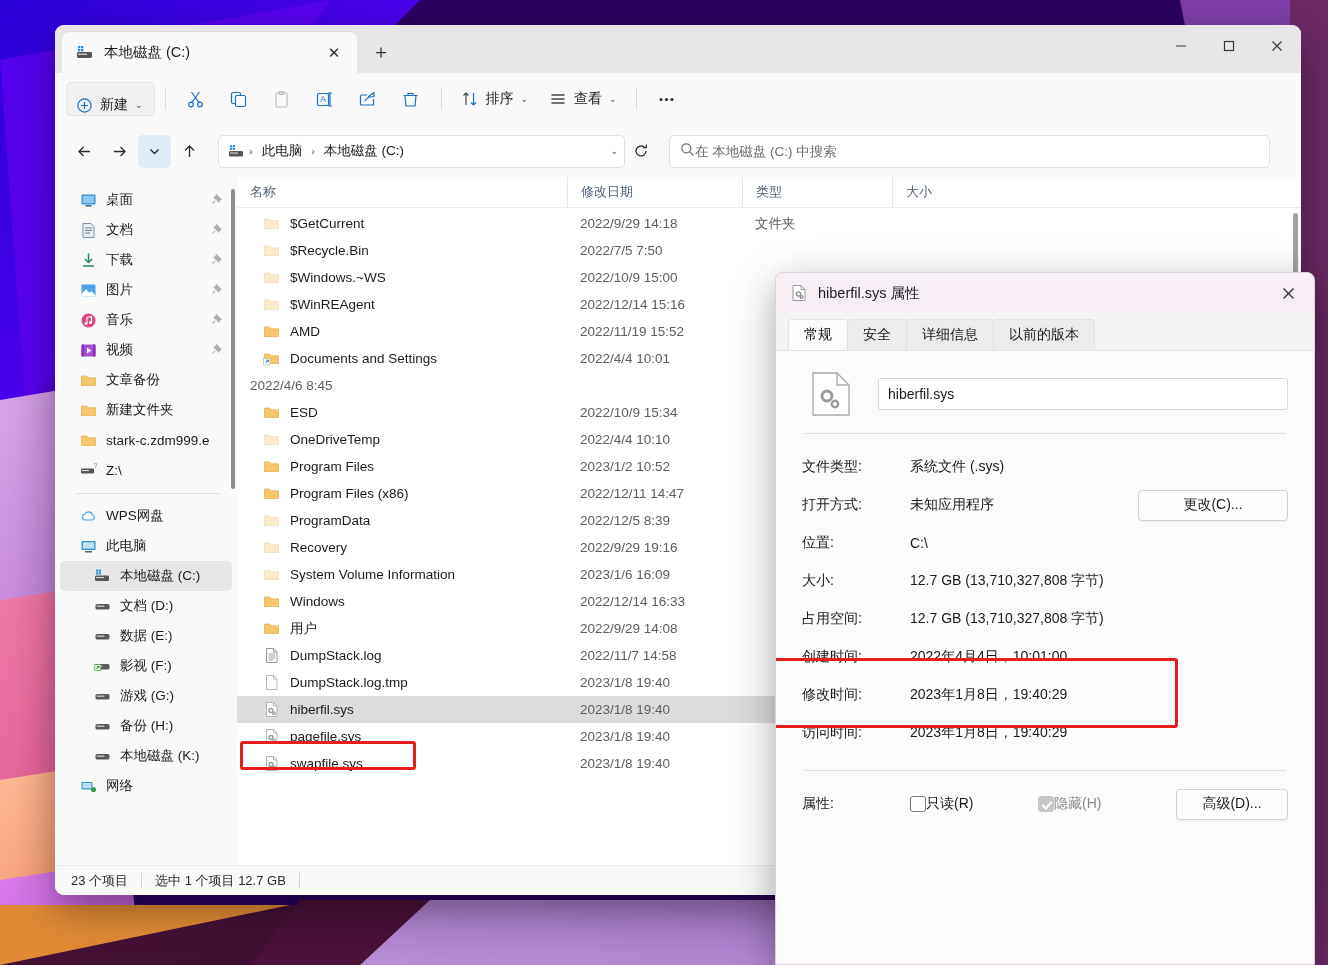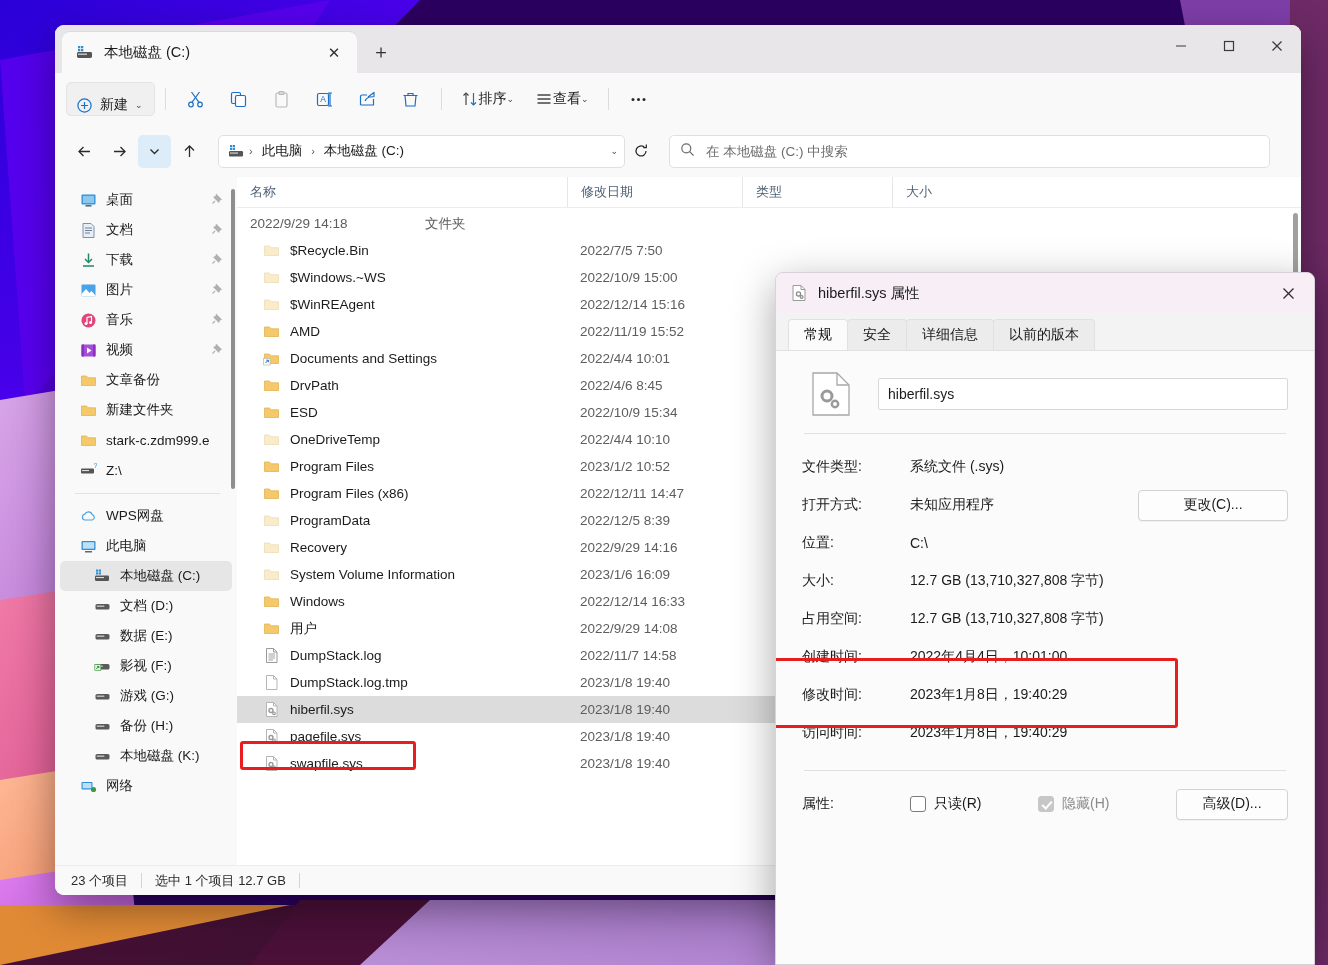--- a/index.html
+++ b/index.html
@@ -67,21 +67,21 @@
     height: 34px; display: flex; align-items: center; gap: 7px;
     padding: 12px 11px 0 9px; border-radius: 5px; background: #f0f0f0;
     border: 1px solid #e3e3e3; font-size: 14px; color: #1b1b1b;
   }
   .tb-btn {
     width: 40px; height: 36px; border-radius: 5px; display: flex;
     align-items: center; justify-content: center; color: #2a2a2a;
   }
   .tb-text {
     height: 36px; border-radius: 5px; display: flex; align-items: center;
-    gap: 0; padding: 0 9px; font-size: 14px; color: #1b1b1b; text-align: center;
+    gap: 7px; padding: 0 9px; font-size: 14px; color: #1b1b1b; text-align: center;
   }
   .tb-sep { width: 1px; height: 22px; background: #dcdcdc; margin: 0 7px; }
   .chev { font-size: 9px; color: #4a4a4a; }
 
   
   .addressrow {
     height: 52px; background: #f9f9f9; display: flex; align-items: center;
     padding: 0 13px; gap: 2px; flex: none;
   }
   .nav-btn {
@@ -95,21 +95,21 @@
     display: flex; align-items: center; padding: 0 6px 0 9px; gap: 4px;
   }
   .crumb { font-size: 13.5px; color: #1b1b1b; padding: 3px 5px; border-radius: 3px; }
   .crumb-sep { font-size: 11px; color: #555; }
   .addr-spacer { flex: 1; }
   .addr-ico { width: 17px; height: 17px; flex: none; }
   .refresh { width: 28px; height: 27px; display:flex; align-items:center; justify-content:center; color:#2b2b2b; border-radius:4px; }
   .searchbox {
     flex: 1; height: 33px; margin-left: 12px; margin-right: 18px;
     background: #fff; border: 1px solid #e0e0e0; border-radius: 5px;
-    display: flex; align-items: center; padding: 0 10px; gap: 11px;
+    display: flex; align-items: center; padding: 0 10px; 
   }
   .searchbox input {
     border: 0; outline: 0; font-size: 13.5px; color: #6a6a6a;
     background: transparent; width: 100%;
     font-family: "Liberation Sans", "DejaVu Sans", sans-serif;
   }
   .searchbox input::placeholder { color: #6e6e6e; }
 
   
   .content { flex: 1; display: flex; background: #fff; overflow: hidden; }
@@ -223,21 +223,21 @@
   }
   .hr { height: 1px; background: #e0e0e0; margin: 12px 2px 14px 2px; }
   .frow { display: flex; align-items: center; min-height: 38px; font-size: 14px; }
   .flabel { width: 108px; flex: none; color: #1b1b1b; }
   .fvalue { color: #1b1b1b; flex: 1; }
   .btn {
     height: 31px; min-width: 150px; background: #fdfdfd; border: 1px solid #d2d2d2;
     border-radius: 4px; font-size: 14px; color: #1b1b1b; display: flex;
     align-items: center; justify-content: center; box-shadow: 0 1px 0 rgba(0,0,0,.04);
   }
-  .cbx { display: flex; align-items: center; gap: 8px; font-size: 14px; color: #1b1b1b; }
+  .cbx { display: flex; align-items: center; font-size: 14px; color: #1b1b1b; }
   .cbx .box {
     width: 16px; height: 16px; border: 1.4px solid #7a7a7a; border-radius: 3px;
     background: #fff; flex: none;
   }
   .cbx.checked-disabled .box {
     background: #c7c7c7; border-color: #c7c7c7; position: relative;
   }
   .cbx.checked-disabled .box::after {
     content: ""; position: absolute; left: 4.5px; top: 1.5px; width: 4px; height: 8px;
     border: solid #fff; border-width: 0 2px 2px 0; transform: rotate(42deg);
@@ -681,20 +681,26 @@
           </div>
           <div class="ch" style="width: 150px;">
             <span>类型</span>
           </div>
           <div class="ch" style="width: 100px;">
             <span>大小</span>
           </div>
         </div>
       <div class="rows" id="rows">
           <div class="row">
+            <span class="c-name" style="width:330px">
+              <span class="f-ico"><svg viewBox="0 0 17 17" width="17" height="17">
+                  <path d="M1.5 4 H6.5 L8 5.8 H15.5 V13.5 H1.5 Z" fill="#faeccb" stroke="#ecdcb5" stroke-width=".8"></path>
+                </svg></span>
+              <span>$GetCurrent</span>
+            </span>
             <span class="c-date" style="width:175px">2022/9/29 14:18</span>
             <span class="c-type" style="width:150px">文件夹</span>
             <span class="c-type" style="width:100px"></span>
           </div>
           <div class="row">
             <span class="c-name" style="width:330px">
               <span class="f-ico"><svg viewBox="0 0 17 17" width="17" height="17">
                   <path d="M1.5 4 H6.5 L8 5.8 H15.5 V13.5 H1.5 Z" fill="#faeccb" stroke="#ecdcb5" stroke-width=".8"></path>
                 </svg></span>
               <span>$Recycle.Bin</span>
@@ -743,93 +749,87 @@
                   <rect x="0.5" y="8.5" width="6.5" height="6.5" fill="#fff" stroke="#b9b9b9" stroke-width=".7"></rect>
                   <path d="M2.5 13 L5.3 10.2 M5.3 10.2 H3.3 M5.3 10.2 V12.2" stroke="#1b6fc4" stroke-width="1"></path>
                 </svg></span>
               <span>Documents and Settings</span>
             </span>
             <span class="c-date" style="width:175px">2022/4/4 10:01</span>
             <span class="c-type" style="width:150px"></span>
             <span class="c-type" style="width:100px"></span>
           </div>
           <div class="row">
+            <span class="c-date" style="width:175px">2022/4/6 8:45</span>
+            <span class="c-type" style="width:150px"></span>
+            <span class="c-type" style="width:100px"></span>
+          </div>
+          <div class="row">
             <span class="c-name" style="width:330px">
               <span class="f-ico"><svg viewBox="0 0 17 17" width="17" height="17">
                   <path d="M1.5 4 H6.5 L8 5.8 H15.5 V13.5 H1.5 Z" fill="#f5c96a" stroke="#e2b453" stroke-width=".8"></path>
                 </svg></span>
-              <span>DrvPath</span>
-            </span>
-            <span class="c-date" style="width:175px">2022/4/6 8:45</span>
+              <span>ESD</span>
+            </span>
+            <span class="c-date" style="width:175px">2022/10/9 15:34</span>
+            <span class="c-type" style="width:150px"></span>
+            <span class="c-type" style="width:100px"></span>
+          </div>
+          <div class="row">
+            <span class="c-name" style="width:330px">
+              <span class="f-ico"><svg viewBox="0 0 17 17" width="17" height="17">
+                  <path d="M1.5 4 H6.5 L8 5.8 H15.5 V13.5 H1.5 Z" fill="#faeccb" stroke="#ecdcb5" stroke-width=".8"></path>
+                </svg></span>
+              <span>OneDriveTemp</span>
+            </span>
+            <span class="c-date" style="width:175px">2022/4/4 10:10</span>
             <span class="c-type" style="width:150px"></span>
             <span class="c-type" style="width:100px"></span>
           </div>
           <div class="row">
             <span class="c-name" style="width:330px">
               <span class="f-ico"><svg viewBox="0 0 17 17" width="17" height="17">
                   <path d="M1.5 4 H6.5 L8 5.8 H15.5 V13.5 H1.5 Z" fill="#f5c96a" stroke="#e2b453" stroke-width=".8"></path>
                 </svg></span>
-              <span>ESD</span>
-            </span>
-            <span class="c-date" style="width:175px">2022/10/9 15:34</span>
+              <span>Program Files</span>
+            </span>
+            <span class="c-date" style="width:175px">2023/1/2 10:52</span>
+            <span class="c-type" style="width:150px"></span>
+            <span class="c-type" style="width:100px"></span>
+          </div>
+          <div class="row">
+            <span class="c-name" style="width:330px">
+              <span class="f-ico"><svg viewBox="0 0 17 17" width="17" height="17">
+                  <path d="M1.5 4 H6.5 L8 5.8 H15.5 V13.5 H1.5 Z" fill="#f5c96a" stroke="#e2b453" stroke-width=".8"></path>
+                </svg></span>
+              <span>Program Files (x86)</span>
+            </span>
+            <span class="c-date" style="width:175px">2022/12/11 14:47</span>
             <span class="c-type" style="width:150px"></span>
             <span class="c-type" style="width:100px"></span>
           </div>
           <div class="row">
             <span class="c-name" style="width:330px">
               <span class="f-ico"><svg viewBox="0 0 17 17" width="17" height="17">
                   <path d="M1.5 4 H6.5 L8 5.8 H15.5 V13.5 H1.5 Z" fill="#faeccb" stroke="#ecdcb5" stroke-width=".8"></path>
                 </svg></span>
-              <span>OneDriveTemp</span>
-            </span>
-            <span class="c-date" style="width:175px">2022/4/4 10:10</span>
-            <span class="c-type" style="width:150px"></span>
-            <span class="c-type" style="width:100px"></span>
-          </div>
-          <div class="row">
-            <span class="c-name" style="width:330px">
-              <span class="f-ico"><svg viewBox="0 0 17 17" width="17" height="17">
-                  <path d="M1.5 4 H6.5 L8 5.8 H15.5 V13.5 H1.5 Z" fill="#f5c96a" stroke="#e2b453" stroke-width=".8"></path>
-                </svg></span>
-              <span>Program Files</span>
-            </span>
-            <span class="c-date" style="width:175px">2023/1/2 10:52</span>
-            <span class="c-type" style="width:150px"></span>
-            <span class="c-type" style="width:100px"></span>
-          </div>
-          <div class="row">
-            <span class="c-name" style="width:330px">
-              <span class="f-ico"><svg viewBox="0 0 17 17" width="17" height="17">
-                  <path d="M1.5 4 H6.5 L8 5.8 H15.5 V13.5 H1.5 Z" fill="#f5c96a" stroke="#e2b453" stroke-width=".8"></path>
-                </svg></span>
-              <span>Program Files (x86)</span>
-            </span>
-            <span class="c-date" style="width:175px">2022/12/11 14:47</span>
+              <span>ProgramData</span>
+            </span>
+            <span class="c-date" style="width:175px">2022/12/5 8:39</span>
             <span class="c-type" style="width:150px"></span>
             <span class="c-type" style="width:100px"></span>
           </div>
           <div class="row">
             <span class="c-name" style="width:330px">
               <span class="f-ico"><svg viewBox="0 0 17 17" width="17" height="17">
                   <path d="M1.5 4 H6.5 L8 5.8 H15.5 V13.5 H1.5 Z" fill="#faeccb" stroke="#ecdcb5" stroke-width=".8"></path>
                 </svg></span>
-              <span>ProgramData</span>
-            </span>
-            <span class="c-date" style="width:175px">2022/12/5 8:39</span>
-            <span class="c-type" style="width:150px"></span>
-            <span class="c-type" style="width:100px"></span>
-          </div>
-          <div class="row">
-            <span class="c-name" style="width:330px">
-              <span class="f-ico"><svg viewBox="0 0 17 17" width="17" height="17">
-                  <path d="M1.5 4 H6.5 L8 5.8 H15.5 V13.5 H1.5 Z" fill="#faeccb" stroke="#ecdcb5" stroke-width=".8"></path>
-                </svg></span>
               <span>Recovery</span>
             </span>
-            <span class="c-date" style="width:175px">2022/9/29 14:16</span>
+            <span class="c-date" style="width:175px">2022/9/29 19:16</span>
             <span class="c-type" style="width:150px"></span>
             <span class="c-type" style="width:100px"></span>
           </div>
           <div class="row">
             <span class="c-name" style="width:330px">
               <span class="f-ico"><svg viewBox="0 0 17 17" width="17" height="17">
                   <path d="M1.5 4 H6.5 L8 5.8 H15.5 V13.5 H1.5 Z" fill="#faeccb" stroke="#ecdcb5" stroke-width=".8"></path>
                 </svg></span>
               <span>System Volume Information</span>
             </span>

